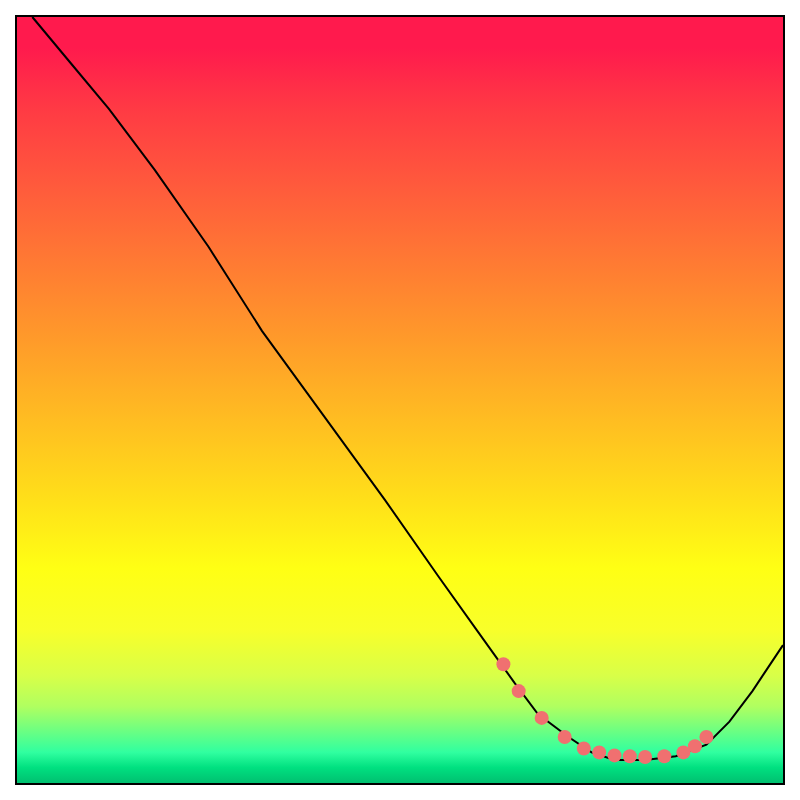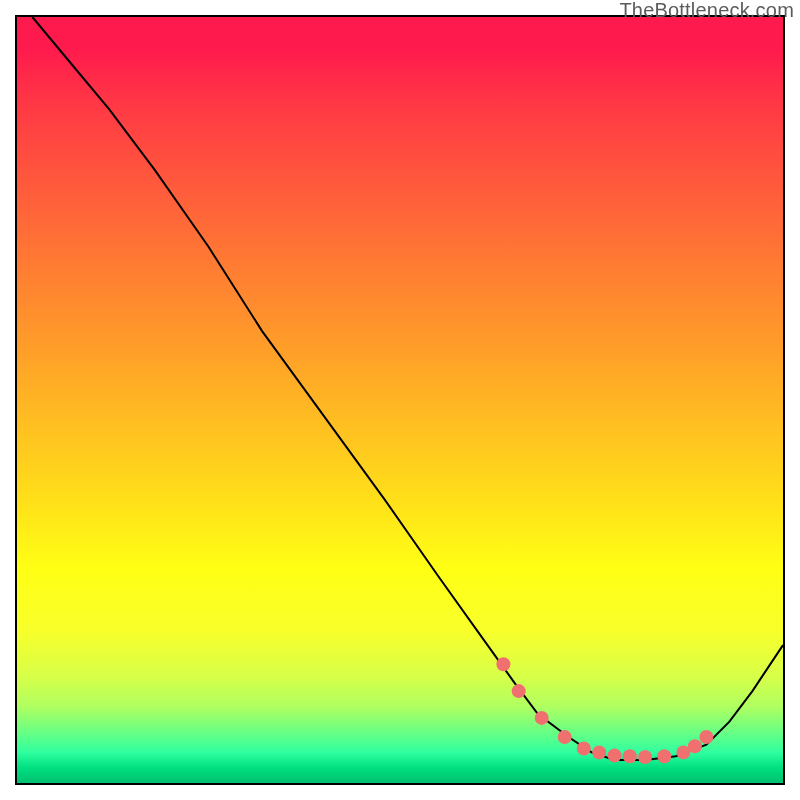--- a/index.html
+++ b/index.html
@@ -104,15 +104,14 @@
         <circle class="dot" cx="614.5" cy="755.4" r="7"></circle>
         <circle class="dot" cx="629.8" cy="756.2" r="7"></circle>
         <circle class="dot" cx="645.1" cy="757.0" r="7"></circle>
         <circle class="dot" cx="664.3" cy="756.2" r="7"></circle>
         <circle class="dot" cx="683.4" cy="752.4" r="7"></circle>
         <circle class="dot" cx="694.9" cy="746.2" r="7"></circle>
         <circle class="dot" cx="706.4" cy="737.0" r="7"></circle>
       </g>
   </svg>
 
-  <div class="watermark">TheBottleneck.com</div>
 
 </div>
 
 </body></html>

